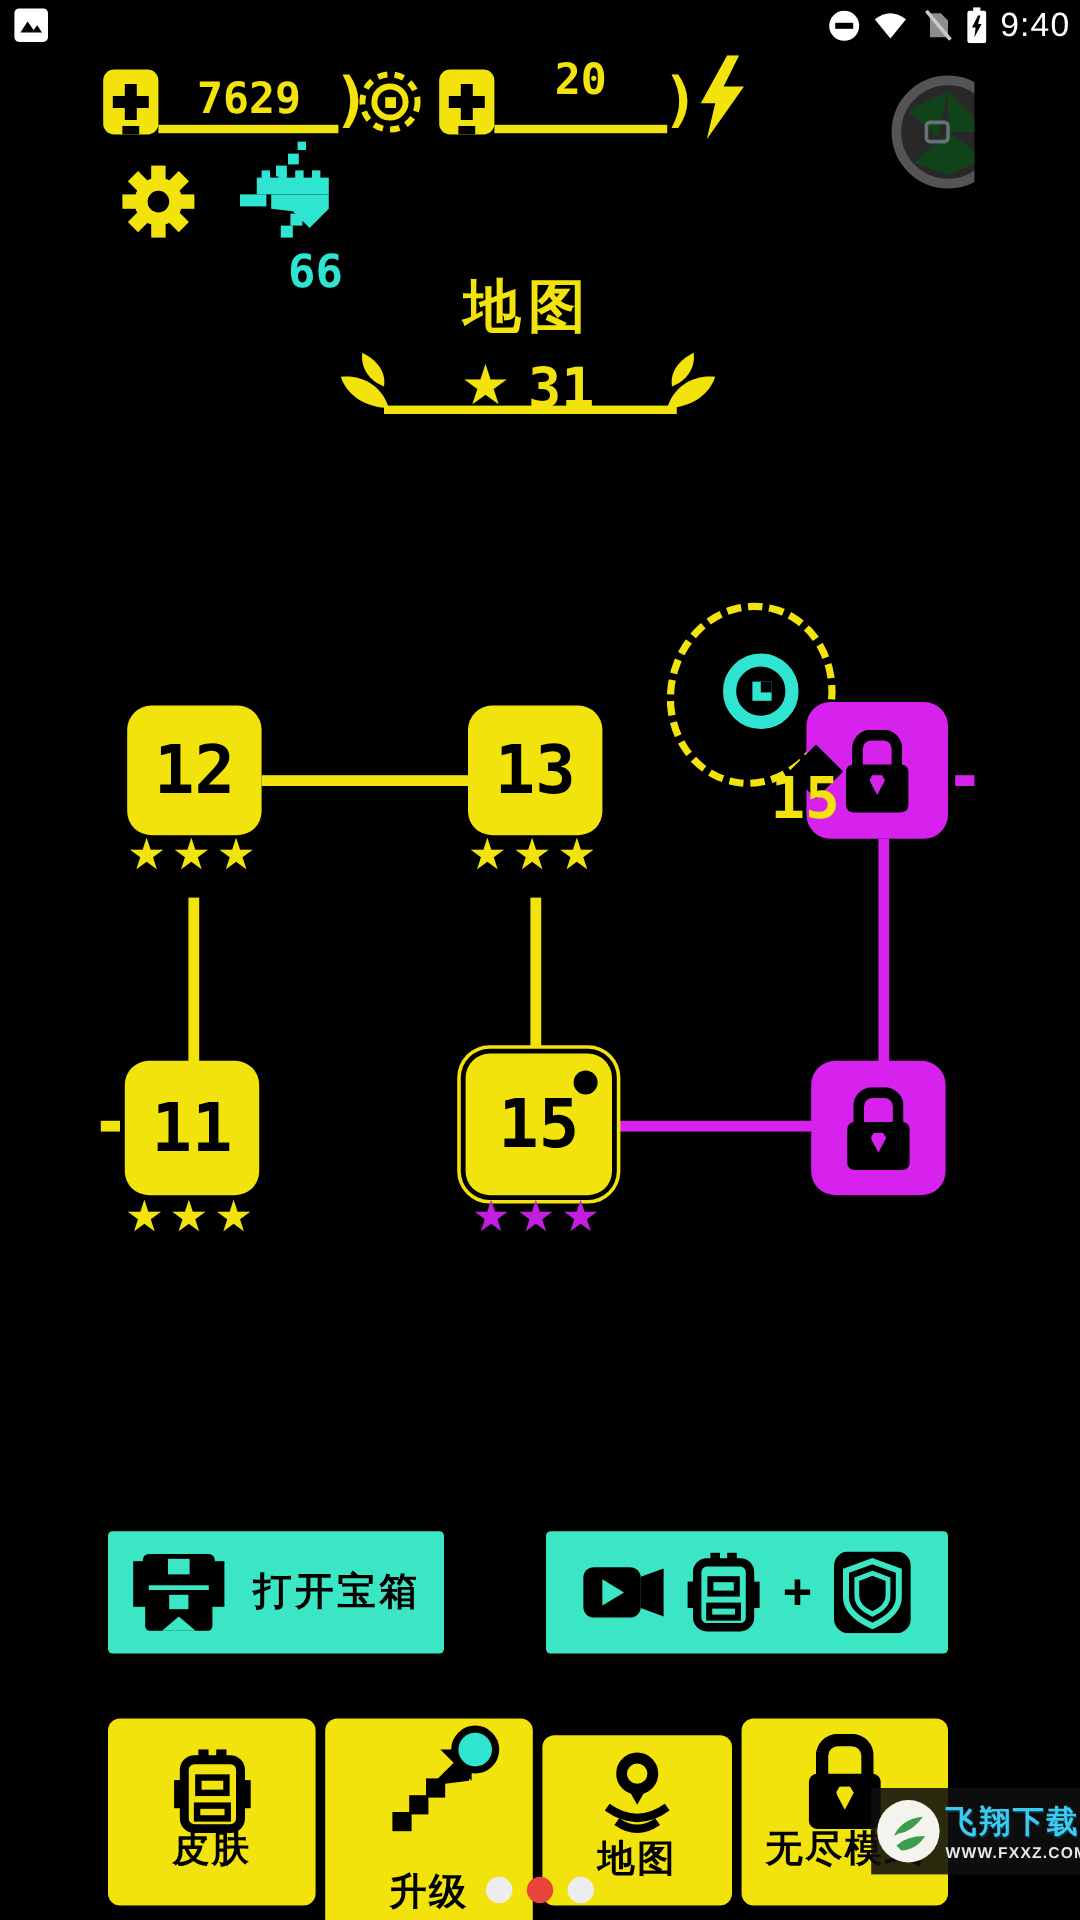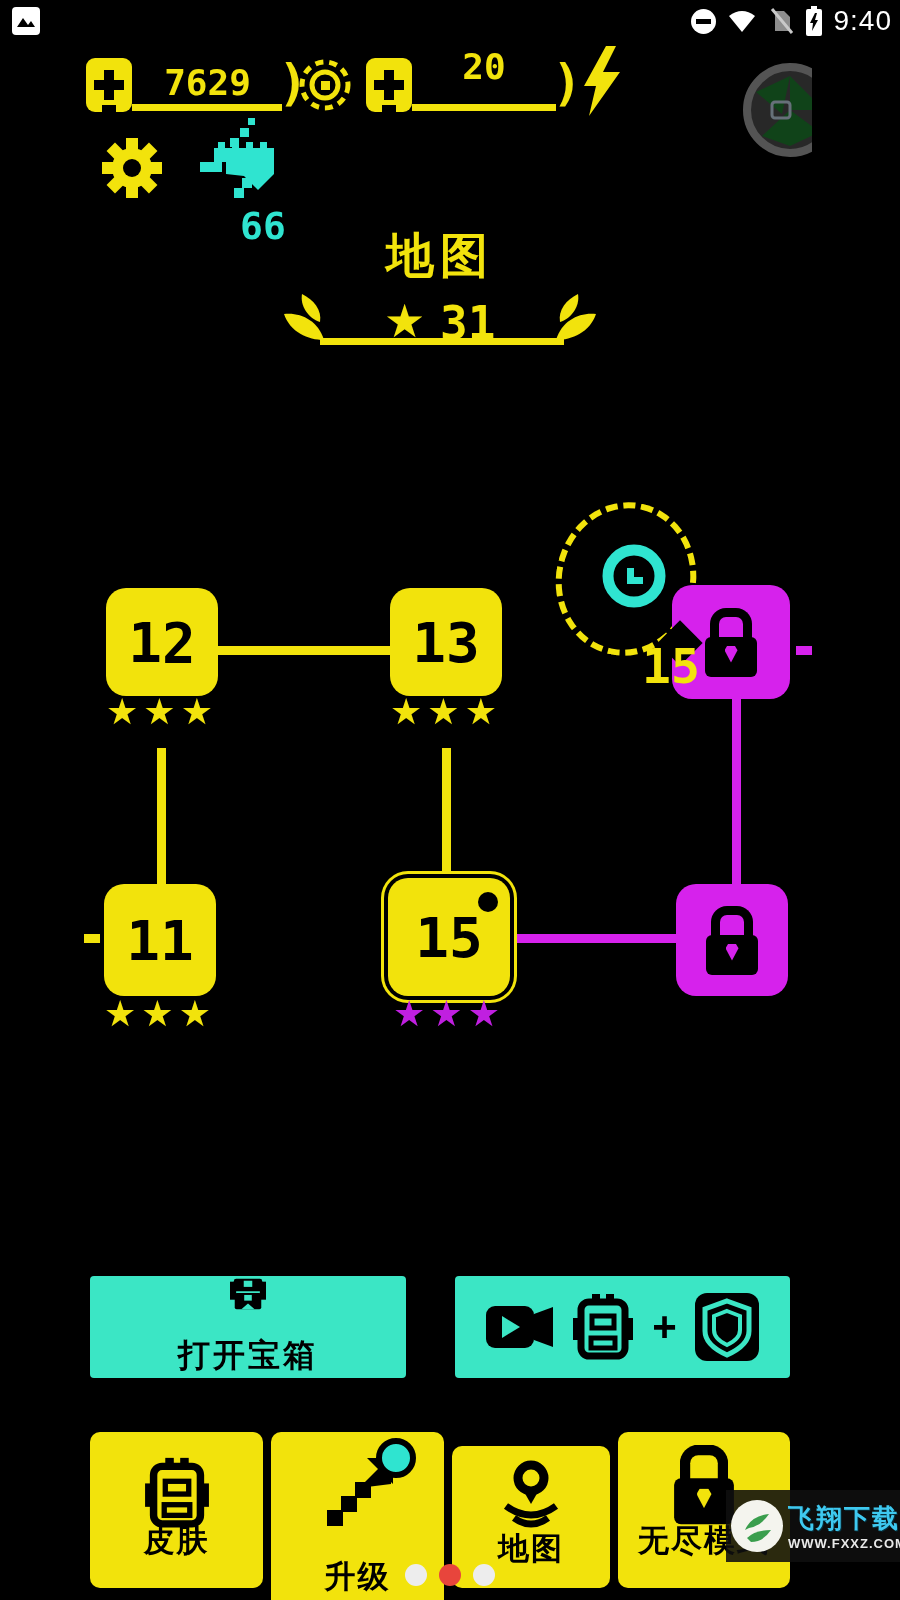--- a/index.html
+++ b/index.html
@@ -247,21 +247,21 @@
 
   <div class="node magenta" style="left:676px;top:884px;width:112px;height:112px;">
     <div class="lock">
       <div class="shackle"></div>
         <div class="body">
           <div class="hole"></div>
         </div>
     </div>
   </div>
 
-  <div class="cyan-btn" style="left:90px;top:1276px;width:316px;height:102px;flex-direction:column;">
+  <div class="cyan-btn" style="left:90px;top:1276px;width:280px;height:102px;">
     <svg width="80" height="76" viewBox="0 0 80 76">
       <rect x="2" y="12" width="13" height="38" fill="#000"></rect>
       <rect x="65" y="12" width="13" height="38" fill="#000"></rect>
       <rect x="10" y="6" width="60" height="26" rx="5" fill="#000"></rect>
       <rect x="31" y="10" width="18" height="13" fill="#3be6c5"></rect>
       <rect x="12" y="36" width="56" height="34" rx="4" fill="#000"></rect>
       <rect x="32" y="40" width="16" height="12" fill="#3be6c5"></rect>
       <polygon points="26,70 40,58 54,70" fill="#3be6c5"></polygon>
     </svg>
     <span class="label">打开宝箱</span>

